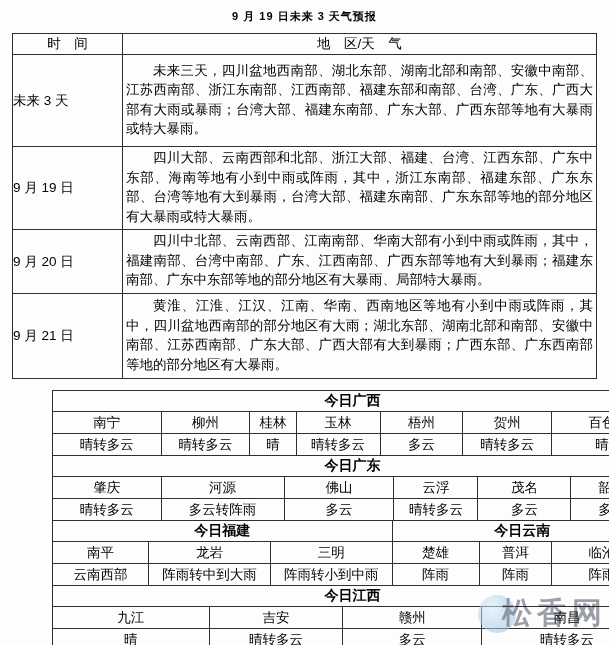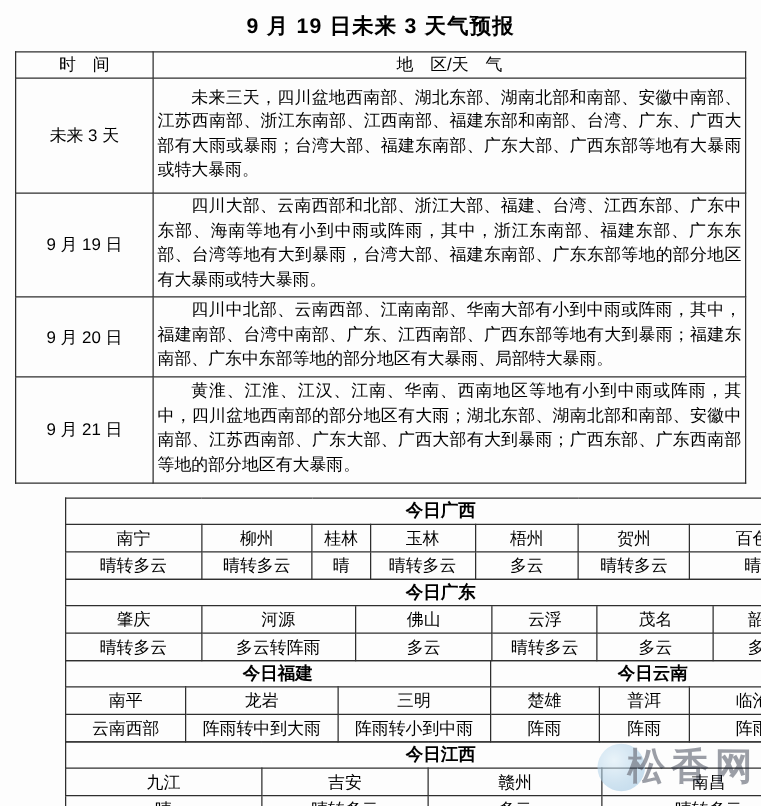--- a/index.html
+++ b/index.html
@@ -12,21 +12,21 @@
     overflow: hidden;
   }
   .page {
     position: relative;
     width: 609px;
     height: 645px;
     background: #fdfdfd;
   }
   .title {
     text-align: center;
-    font-size: 17px;
+    font-size: 11px;
     font-weight: bold;
     padding-top: 9px;
     letter-spacing: 1px;
     position: relative;
     z-index: 1;
   }
   
   table { border-collapse: collapse; background: transparent; position: relative; z-index: 1; margin-left: 48px; }
   .forecast {
     width: 585px;
@@ -38,21 +38,21 @@
     font-size: 13.5px;
     vertical-align: middle;
   }
   .forecast .col-time { width: 110px; }
   .forecast tr.head th {
     height: 21px;
     font-weight: normal;
     text-align: center;
   }
   .forecast td.time {
-    text-align: center;
+    text-align: left;
   }
   .forecast td.desc { padding: 2px 3px; vertical-align: middle; }
   .forecast td.desc p {
     text-indent: 2em;
     text-align: justify;
     line-height: 19.5px;
     font-size: 13.5px;
     font-family: Liberation Mono, monospace;
   }
   .forecast tr.r1 { height: 92px; }

